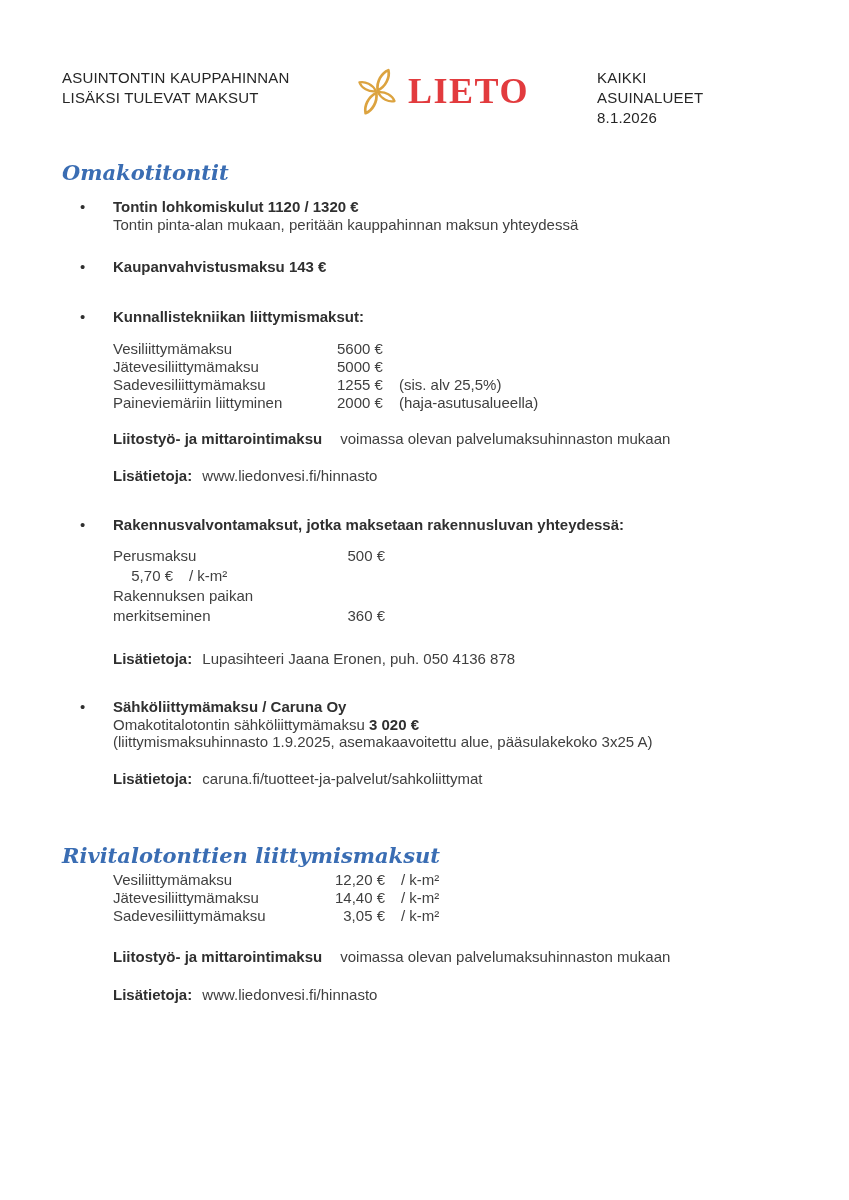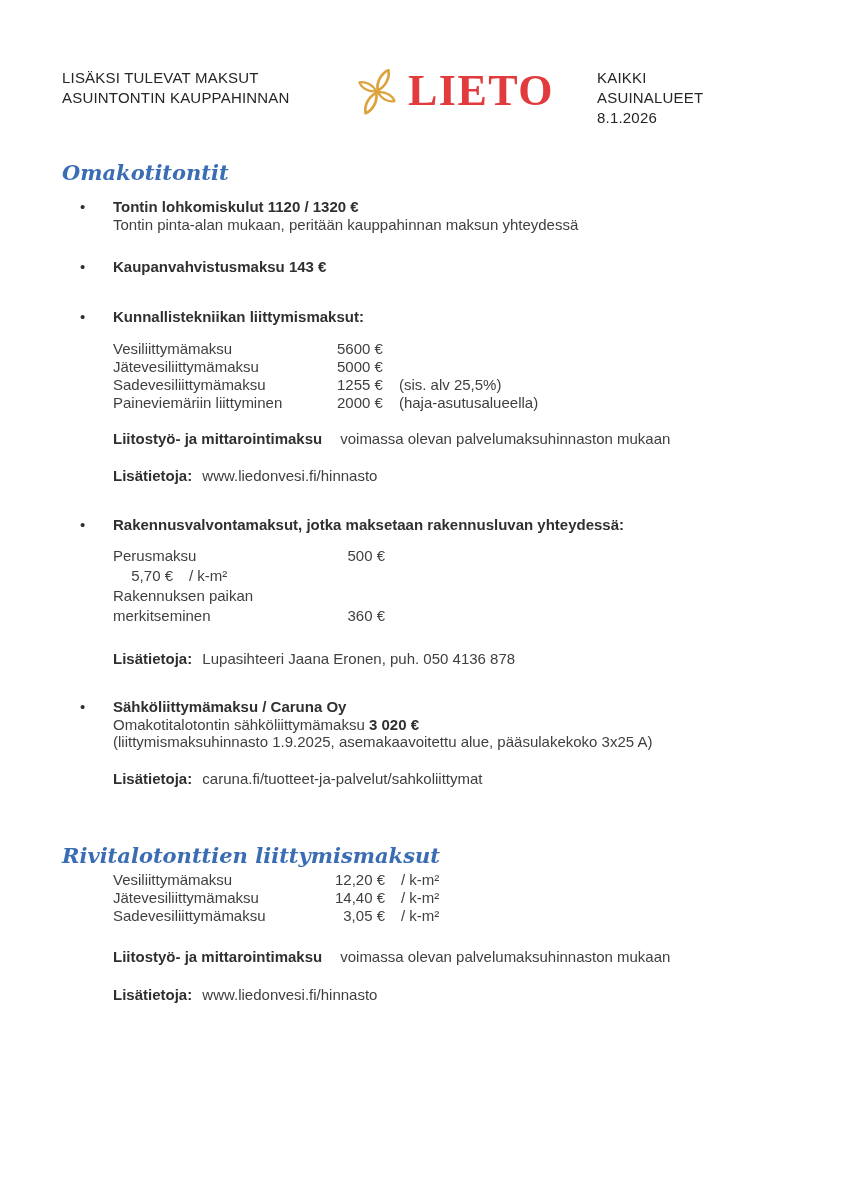--- a/index.html
+++ b/index.html
@@ -13,21 +13,21 @@
     color:#3f3f3f;
     overflow:hidden;
   }
   .abs{position:absolute;}
   
   .hdr{color:#262626;line-height:20px;letter-spacing:.2px;font-size:15px;}
   .logo-wrap{display:flex;align-items:center;}
   .logo-text{
     font-family:"Liberation Serif",serif;
     font-weight:700;
-    font-size:44px;
+    font-size:36px;
     letter-spacing:1.5px;
     color:var(--red,#e23b3e);
     line-height:52px;
     margin-left:4px;
   }
   
   .h-blue{
     font-family:"DejaVu Serif","Liberation Serif",serif;
     font-style:italic;
     font-weight:bold;
@@ -56,22 +56,22 @@
   .fee .v{margin-left:18px;}
   .info{left:113px;white-space:nowrap;}
   .info .v{margin-left:6px;}
 </style>
 </head>
 <body>
 
 <div class="page" style="--blue: #3a6db3; --red: #e23b3e; --gold: #dca33f;">
 
   <div class="abs hdr" style="left:62px;top:68px;">
+    <div>ASUINTONTIN KAUPPAHINNAN</div>
     <div>LISÄKSI TULEVAT MAKSUT</div>
-    <div>ASUINTONTIN KAUPPAHINNAN</div>
   </div>
 
   <div class="abs logo-wrap" style="left:350px;top:62px;">
     <span>
       <svg width="54" height="54" viewBox="0 0 80 80">
         <g transform="translate(40,44)" fill="none" stroke="#dca33f" stroke-width="4" stroke-linejoin="round">
           <path transform="rotate(28)" d="M0,-2 C -8,-13 -7,-28 0,-36 C 7,-28 8,-13 0,-2 Z"></path>
           <path transform="rotate(208)" d="M0,-2 C -8,-13 -7,-28 0,-36 C 7,-28 8,-13 0,-2 Z"></path>
           <path transform="rotate(118) scale(0.82)" d="M0,-2 C -8,-13 -7,-28 0,-36 C 7,-28 8,-13 0,-2 Z"></path>
           <path transform="rotate(298) scale(0.82)" d="M0,-2 C -8,-13 -7,-28 0,-36 C 7,-28 8,-13 0,-2 Z"></path>

